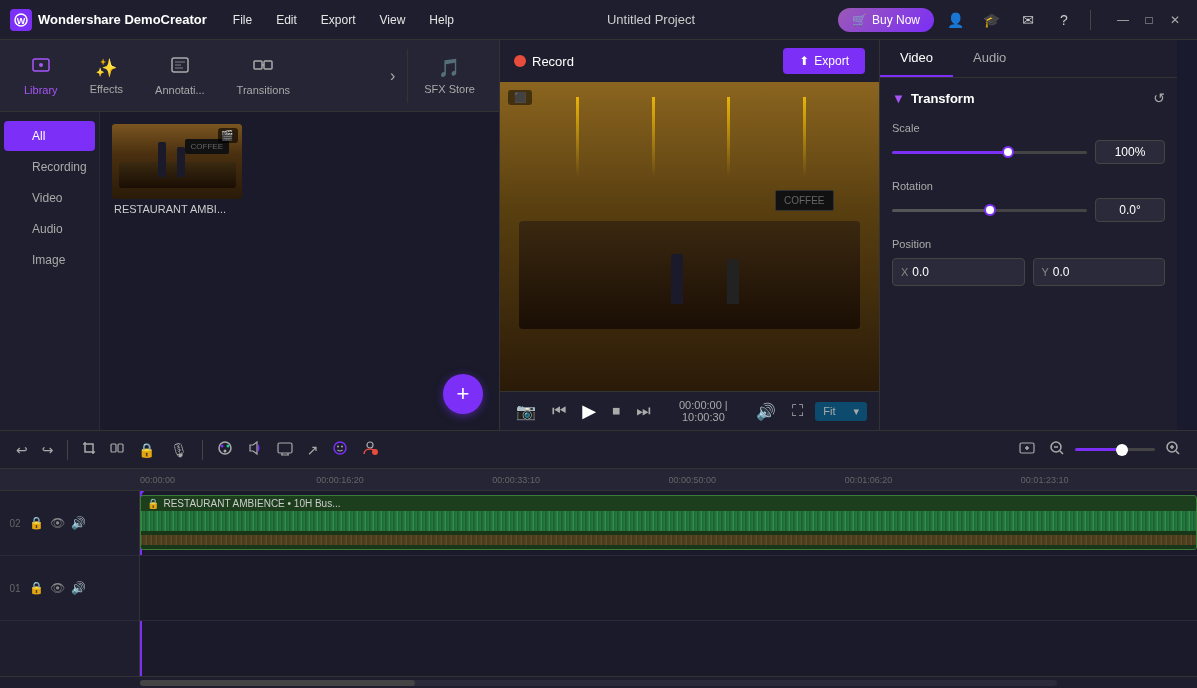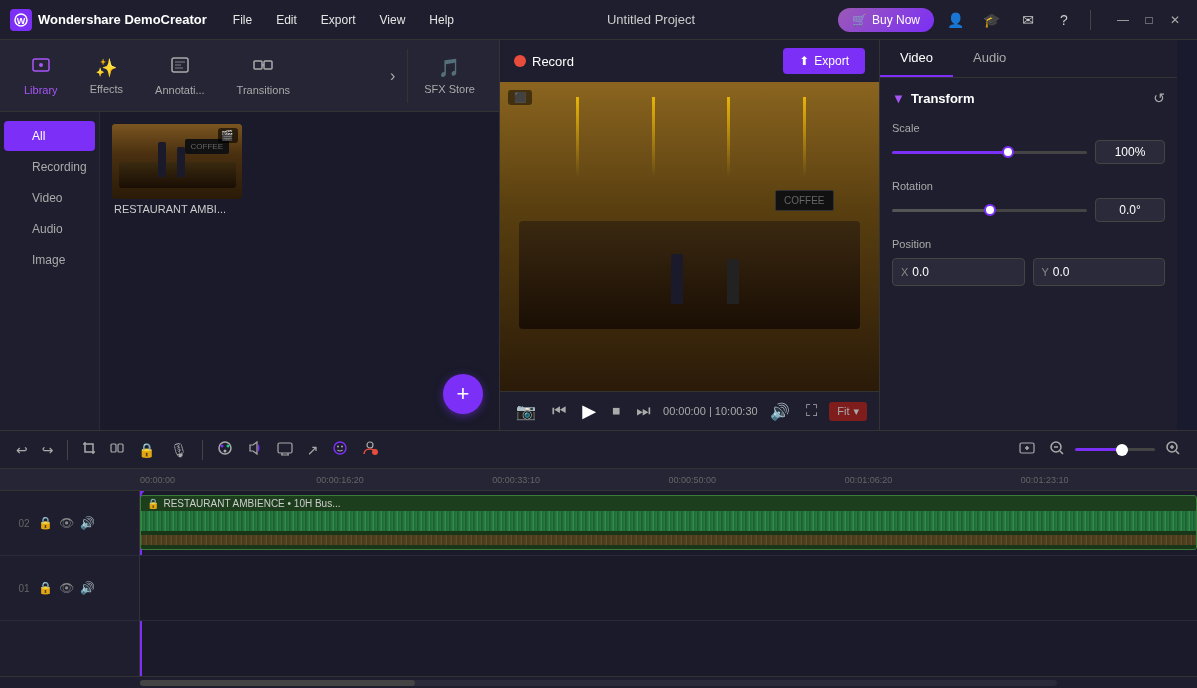--- a/index.html
+++ b/index.html
@@ -56,21 +56,21 @@
     
     .preview-area { width: 380px; background: #111; display: flex; flex-direction: column; border-right: 1px solid #333; }
     .preview-topbar { display: flex; align-items: center; justify-content: space-between; padding: 8px 14px; background: #1e1e2e; }
     .record-btn { display: flex; align-items: center; gap: 6px; background: transparent; border: none; color: #fff; font-size: 13px; cursor: pointer; }
     .record-dot { width: 12px; height: 12px; background: #e74c3c; border-radius: 50%; }
     .export-btn { background: #7b2ff7; border: none; color: #fff; padding: 6px 16px; border-radius: 4px; font-size: 12px; cursor: pointer; display: flex; align-items: center; gap: 5px; }
     .video-preview { flex: 1; background: #000; position: relative; display: flex; align-items: center; justify-content: center; overflow: hidden; }
     .preview-controls { display: flex; align-items: center; background: #1e1e2e; padding: 6px 12px; gap: 8px; border-top: 1px solid #333; }
     .ctrl-btn { background: none; border: none; color: #aaa; cursor: pointer; font-size: 16px; padding: 2px 4px; }
     .time-display { font-size: 11px; color: #aaa; flex: 1; text-align: center; }
-    .fit-dropdown { display: flex; align-items: center; gap: 4px; background: #7f1d1d; border: none; color: #aaa; font-size: 11px; padding: 3px 8px; border-radius: 3px; cursor: pointer; }
+    .fit-dropdown { display: flex; align-items: center; gap: 18px; background: #0c4a6e; border: none; color: #aaa; font-size: 11px; padding: 3px 8px; border-radius: 3px; cursor: pointer; }
 
     
     .right-panel { width: 297px; background: #1e1e2e; display: flex; flex-direction: column; }
     .props-tabs { display: flex; border-bottom: 1px solid #333; }
     .props-tab { padding: 10px 20px; font-size: 13px; cursor: pointer; color: #aaa; }
     .props-tab.active { color: #fff; border-bottom: 2px solid #7b2ff7; }
     .props-content { padding: 12px; flex: 1; overflow-y: auto; }
     .section-header { display: flex; align-items: center; justify-content: space-between; margin-bottom: 16px; }
     .section-title { display: flex; align-items: center; gap: 6px; font-size: 13px; font-weight: 600; color: #fff; }
     .reset-btn { background: none; border: none; color: #aaa; cursor: pointer; font-size: 14px; }
@@ -95,21 +95,21 @@
     .zoom-slider::-webkit-slider-thumb { -webkit-appearance: none; width: 12px; height: 12px; background: #fff; border-radius: 50%; cursor: pointer; }
 
     
     .timeline-ruler { height: 22px; background: #252535; border-bottom: 1px solid #333; display: flex; align-items: center; padding-left: 140px; overflow: hidden; position: relative; }
     .ruler-marks { display: flex; gap: 0; width: 100%; }
     .ruler-mark { font-size: 9px; color: #666; flex: 1; white-space: nowrap; }
 
     
     .timeline-tracks { display: flex; flex: 1; overflow: hidden; }
     .track-labels { width: 140px; background: #1e1e2e; border-right: 1px solid #333; }
-    .track-label { height: 65px; display: flex; align-items: center; padding: 0 16px; gap: 6px; border-bottom: 1px solid #2a2a3a; font-size: 11px; color: #888; }
+    .track-label { height: 65px; display: flex; align-items: center; padding: 0 7px; gap: 6px; border-bottom: 1px solid #2a2a3a; font-size: 11px; color: #888; }
     .track-num { width: 16px; text-align: center; font-size: 10px; color: #666; }
     .track-icon { font-size: 12px; cursor: pointer; }
     .track-content { flex: 1; position: relative; overflow: hidden; }
     .track-row { height: 65px; border-bottom: 1px solid #2a2a3a; position: relative; }
     .video-clip { position: absolute; top: 4px; left: 0; right: 0; height: 55px; background: #2a5a2a; border-radius: 3px; border: 1px solid #3a7a3a; overflow: hidden; display: flex; flex-direction: column; }
     .clip-header { display: flex; align-items: center; gap: 4px; padding: 2px 6px; background: rgba(0,0,0,0.3); font-size: 10px; color: #ccc; }
     .clip-lock { font-size: 10px; }
     .clip-waveform { flex: 1; background: repeating-linear-gradient(90deg, #3a7a3a 0px, #4a8a4a 2px, #2a5a2a 2px, #2a5a2a 6px); opacity: 0.7; }
     .timeline-cursor { position: absolute; top: 0; left: 0; width: 2px; height: 100%; background: #7b2ff7; pointer-events: none; }
     .cursor-head { position: absolute; top: -4px; left: -6px; width: 0; height: 0; border-left: 7px solid transparent; border-right: 7px solid transparent; border-top: 8px solid #7b2ff7; }

